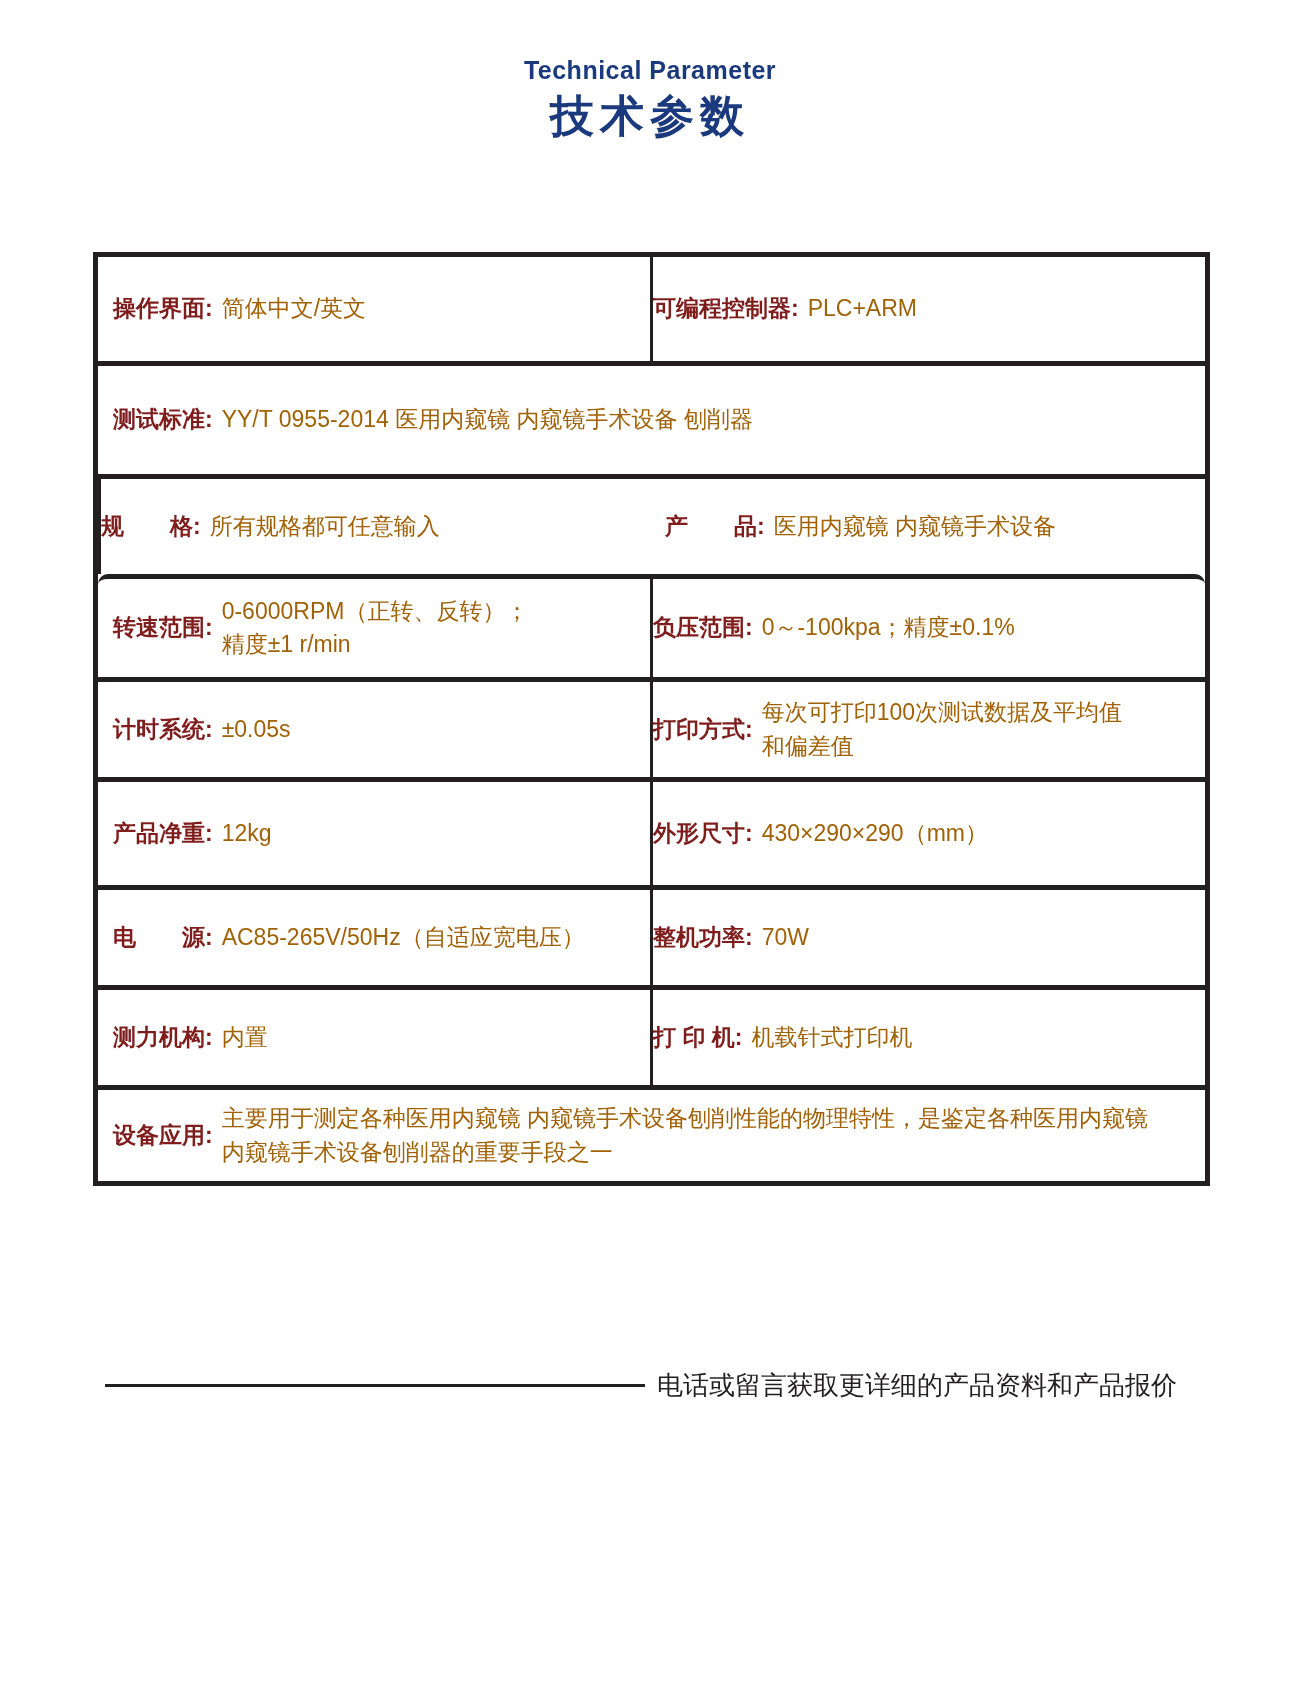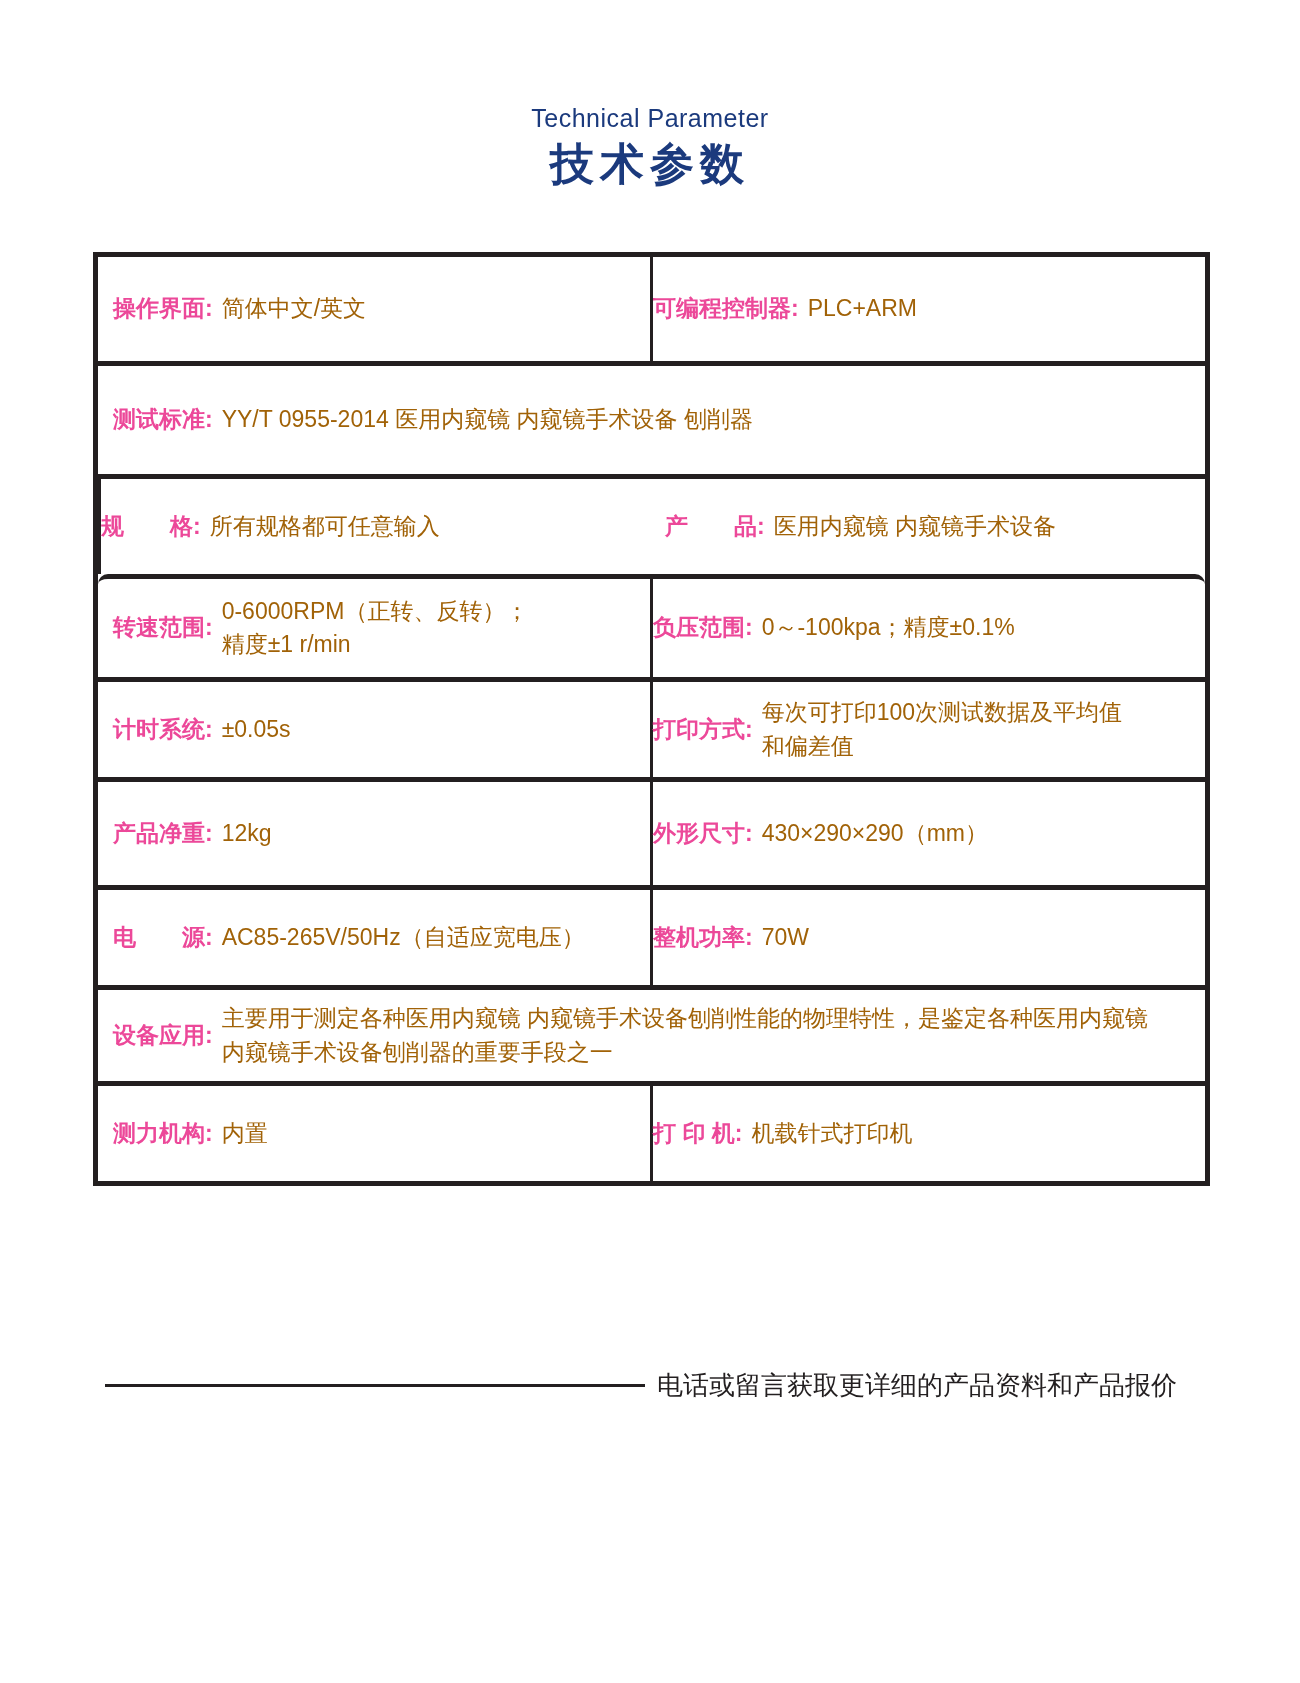--- a/index.html
+++ b/index.html
@@ -11,24 +11,23 @@
     font-family: "Liberation Sans", "DejaVu Sans", sans-serif;
     color: #231f20;
     overflow: hidden;
   }
   .header {
     padding-top: 56px;
     text-align: center;
   }
   .title-en {
     font-size: 25px;
-    font-weight: 400;
+    font-weight: 700;
     color: #1b3a7d;
     letter-spacing: 0.5px;
-    margin-top: 48px;
   }
   .title-zh {
     margin-top: 8px;
     font-size: 44px;
     font-weight: 700;
     color: #1b3a7d;
     letter-spacing: 6px;
     line-height: 1.05;
   }
   .spec-table {
@@ -45,21 +44,21 @@
   }
   .row + .row { border-top: 5px solid #231f20; }
   .row.single { grid-template-columns: 1fr; }
   .cell {
     display: flex;
     align-items: center;
     padding: 10px 14px 10px 15px;
   }
   .cell.right { border-left: 3px solid #231f20; padding-left: 0; }
   .label {
-    color: #ec4899;
+    color: #7f1d1d;
     font-weight: 700;
     font-size: 23px;
     white-space: pre;
     flex: 0 0 auto;
     line-height: 1.45;
   }
   .value {
     font-size: 23px;
     font-weight: 500;
     color: #a16207;
@@ -179,36 +178,36 @@
       <span class="label">电　　源:</span>
       <span class="value">AC85-265V/50Hz（自适应宽电压）</span>
     </div>
     <div class="cell right">
       <span class="label">整机功率:</span>
       <span class="value">70W</span>
     </div>
   </div>
 
 
+  <div class="row r9">
+    <div class="cell">
+      <span class="label">测力机构:</span>
+      <span class="value">内置</span>
+    </div>
+    <div class="cell right">
+      <span class="label">打 印 机:</span>
+      <span class="value">机载针式打印机</span>
+    </div>
+  </div>
+
   <div class="row r10 single">
     <div class="cell">
       <span class="label">设备应用:</span>
       <span class="value">主要用于测定各种医用内窥镜 内窥镜手术设备刨削性能的物理特性，是鉴定各种医用内窥镜
 内窥镜手术设备刨削器的重要手段之一</span>
-    </div>
-  </div>
-
-  <div class="row r9">
-    <div class="cell">
-      <span class="label">测力机构:</span>
-      <span class="value">内置</span>
-    </div>
-    <div class="cell right">
-      <span class="label">打 印 机:</span>
-      <span class="value">机载针式打印机</span>
     </div>
   </div>
 
 </div>
 
 <div class="footer">
   <div class="footer-rule"></div>
   <div class="footer-note">电话或留言获取更详细的产品资料和产品报价</div>
 </div>
 

